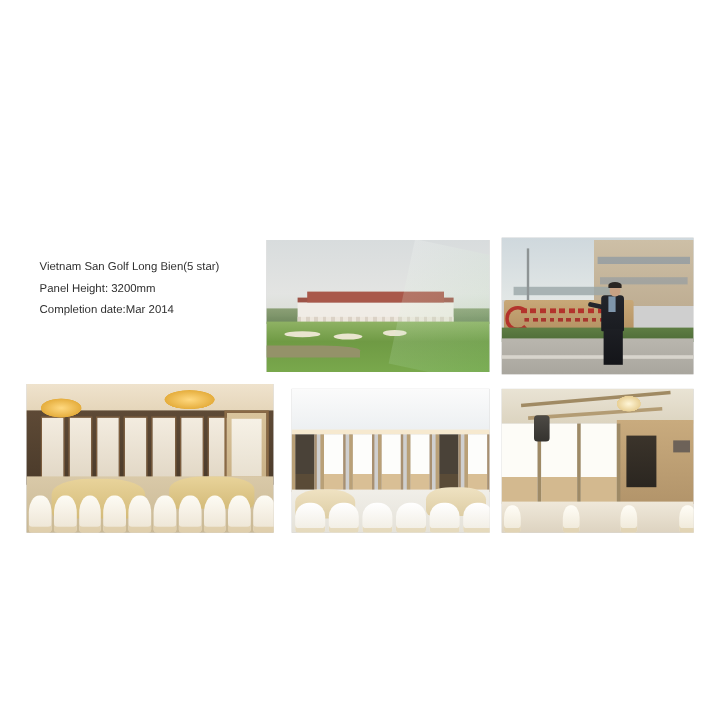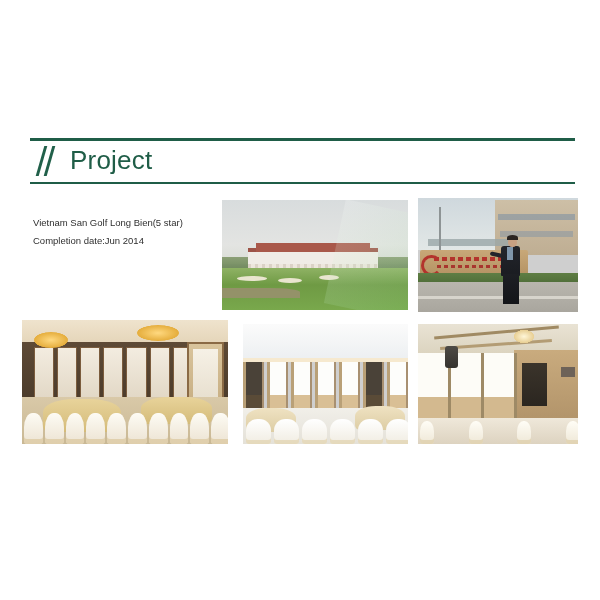--- a/index.html
+++ b/index.html
@@ -422,33 +422,25 @@
     color: #0d6b32;
     letter-spacing: 0.2px;
     white-space: nowrap;
   }
 </style>
 </head>
 <body>
 
 <div class="slide">
 
-  <div class="header">
-    <div class="rule-top"></div>
-    <div class="slash-mark">
-      <i class="s1"></i>
-        <i class="s2"></i>
-    </div>
-    <div class="title">Project</div>
-    <div class="rule-bottom"></div>
-  </div>
 
   <div class="specs">
     <div class="line">Vietnam San Golf Long Bien(5 star)</div>
-    <div class="line">Completion date:Jun 2014</div>
+    <div class="line">Panel Height: 3200mm</div>
+    <div class="line">Completion date:Mar 2014</div>
   </div>
 
   <div class="photo" id="photo-golf">
     <div class="scene">
       <div class="sky"></div>
       <div class="treeline"></div>
       <div class="bldg"></div>
       <div class="fair"></div>
       <div class="bunker1"></div>
       <div class="bunker2"></div>

